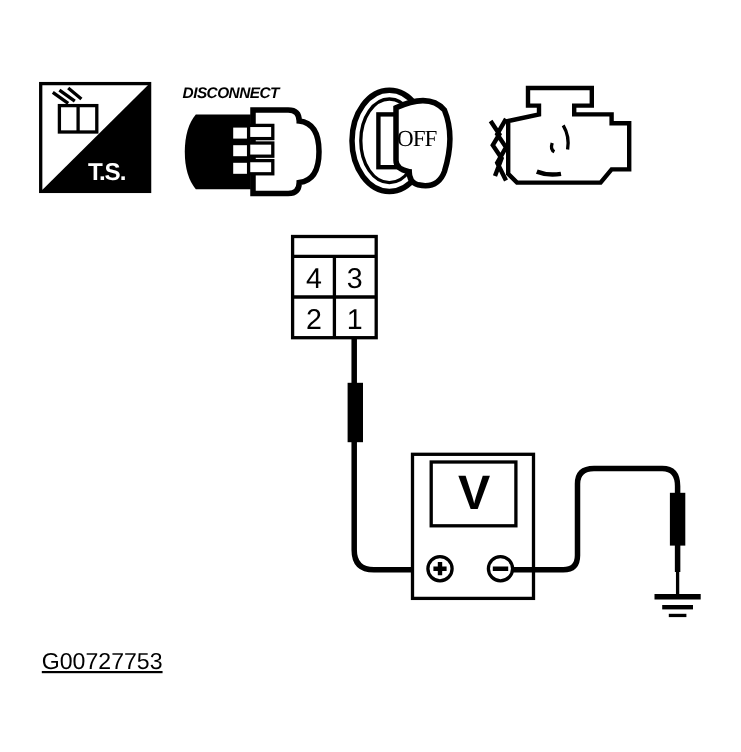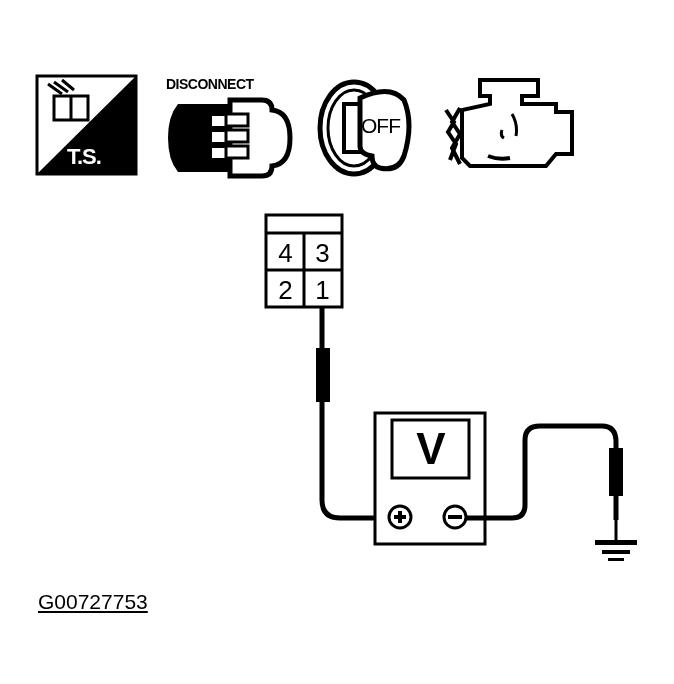--- a/index.html
+++ b/index.html
@@ -1,20 +1,20 @@
 <!DOCTYPE html>
 <html><head>
   <meta charset="utf-8">
   <style>
     html, body { margin: 0; padding: 0; background: #ffffff; }
     body { width: 674px; height: 684px; position: relative; overflow: hidden; font-family: "Liberation Sans", sans-serif; color: #000; }
     svg { position: absolute; left: 0; top: 0; }
-    .ts-label { position: absolute; left: 67px; top: 144px; font-family: "Liberation Sans", sans-serif; font-weight: bold; font-size: 22px; color: #fff; letter-spacing: -1px; }
-    .disc-label { position: absolute; left: 166px; top: 76px; font-family: "Liberation Sans", sans-serif; font-weight: bold; font-size: 14px; letter-spacing: -0.5px; }
-    .off-label { position: absolute; left: 361px; top: 114px; font-family: Liberation Sans, sans-serif; font-size: 21px; letter-spacing: -1px; }
+    .ts-label { position: absolute; left: 80px; top: 144px; font-family: "Liberation Sans", sans-serif; font-weight: bold; font-size: 22px; color: #fff; letter-spacing: -1px; }
+    .disc-label { position: absolute; left: 166px; top: 76px; font-family: "Liberation Sans", sans-serif; font-weight: bold; font-size: 14px; letter-spacing: -0.5px; font-style: italic; }
+    .off-label { position: absolute; left: 361px; top: 114px; font-family: Liberation Serif, serif; font-size: 21px; letter-spacing: -1px; }
     .pin { position: absolute; width: 33px; height: 30px; display: flex; align-items: center; justify-content: center; font-family: "Liberation Sans", sans-serif; font-size: 26px; }
     .v-label { position: absolute; left: 400px; top: 424px; width: 62px; height: 50px; display: flex; align-items: center; justify-content: center; font-family: "Liberation Sans", sans-serif; font-weight: bold; font-size: 44px; }
     .fig-id { position: absolute; left: 38px; top: 590px; font-family: "Liberation Sans", sans-serif; font-size: 21px; letter-spacing: 0px; text-decoration: underline; }
   </style>
 </head>
 <body>
 
 <div>
 
   <div>

